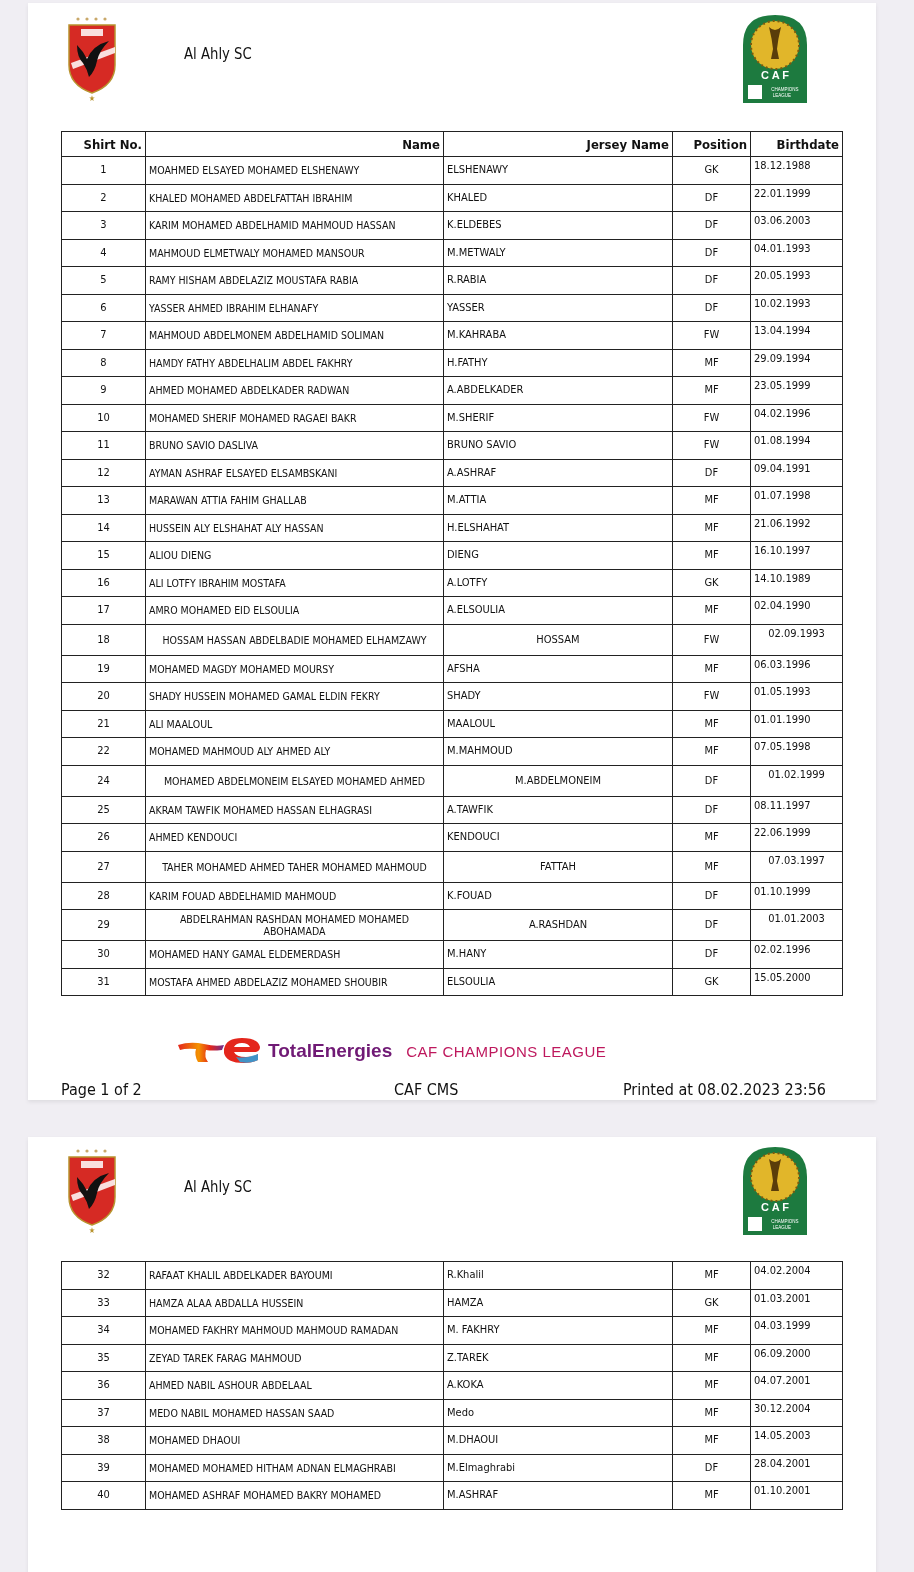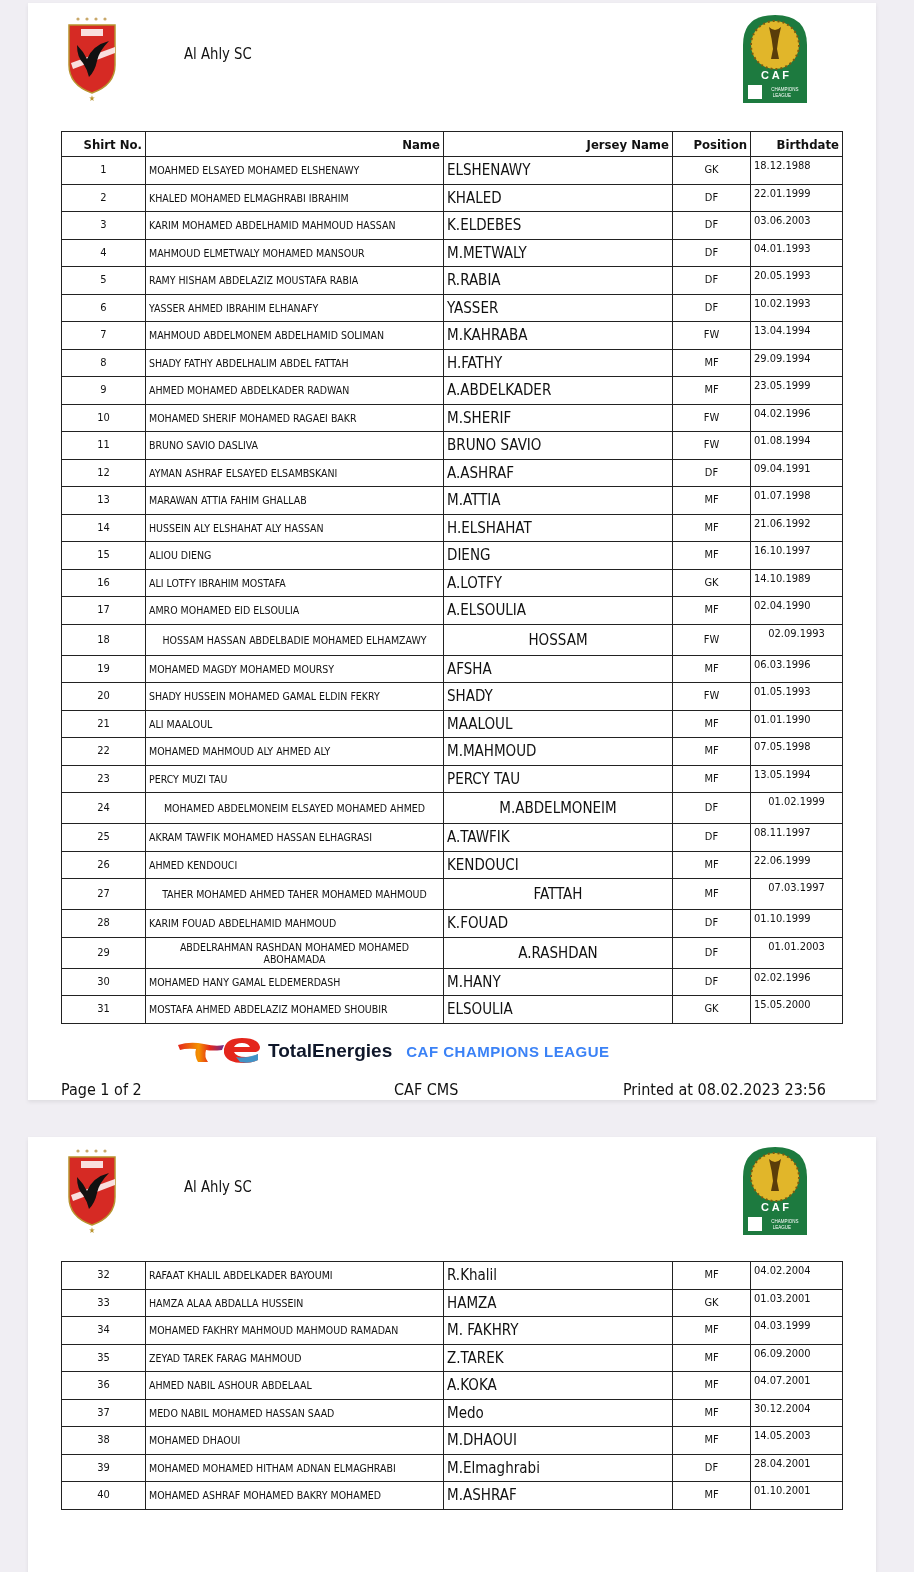--- a/index.html
+++ b/index.html
@@ -38,35 +38,35 @@
   #page2 table.roster { top: 124px; }
   table.roster th, table.roster td {
     border: 1.5px solid #222; padding: 0 3px; vertical-align: middle;
     white-space: nowrap; overflow: hidden;
   }
   table.roster th { font-size: 13px; font-weight: bold; height: 24px; text-align: right; }
   table.roster td { height: 23.5px; line-height: 12px; }
   table.roster td.tall { height: 27px; white-space: normal; text-align: center; }
   td.c-no { text-align: center; }
   td.c-name { text-align: left; font-size: 10.5px; }
-  td.c-jersey { text-align: left; font-size: 15px; }
+  td.c-jersey { text-align: left; font-size: 11px; }
   td.c-pos { text-align: center; font-size: 11px; }
   td.c-bd { text-align: left; vertical-align: top !important; padding-top: 3px !important; font-size: 11px; }
   col.w-no { width: 84px; }
   col.w-name { width: 298px; }
   col.w-jersey { width: 229px; }
   col.w-pos { width: 78px; }
   col.w-bd { width: 92px; }
 
   .sponsor {
     position: absolute; left: 148px; top: 1033px; height: 30px;
     display: flex; align-items: center;
   }
-  .sponsor .te-word { color: #0f172a; font-weight: bold; font-size: 19px; font-family: "Liberation Sans", sans-serif; margin-left: 4px; }
-  .sponsor .ccl-word { color: #3b82f6; font-weight: bold; font-size: 15px; font-family: "Liberation Sans", sans-serif; margin-left: 14px; letter-spacing: 0.5px; }
+  .sponsor .te-word { color: #701a75; font-weight: bold; font-size: 19px; font-family: "Liberation Sans", sans-serif; margin-left: 4px; }
+  .sponsor .ccl-word { color: #be185d; font-weight: normal; font-size: 15px; font-family: "Liberation Sans", sans-serif; margin-left: 14px; letter-spacing: 0.5px; }
 
   .footer-left, .footer-center, .footer-right {
     position: absolute; top: 1077px; font-size: 16px;
   }
   .footer-left { left: 33px; }
   .footer-center { left: 366px; }
   .footer-right { right: 50px; margin-left: 24px; }
 </style>
 </head>
 <body>
@@ -121,21 +121,21 @@
     <tbody>
         <tr>
           <td class="c-no">1</td>
           <td class="c-name">MOAHMED ELSAYED MOHAMED ELSHENAWY</td>
           <td class="c-jersey">ELSHENAWY</td>
           <td class="c-pos">GK</td>
           <td class="c-bd">18.12.1988</td>
         </tr>
         <tr>
           <td class="c-no">2</td>
-          <td class="c-name">KHALED MOHAMED ELMAGHRABI IBRAHIM</td>
+          <td class="c-name">KHALED MOHAMED ABDELFATTAH IBRAHIM</td>
           <td class="c-jersey">KHALED</td>
           <td class="c-pos">DF</td>
           <td class="c-bd">22.01.1999</td>
         </tr>
         <tr>
           <td class="c-no">3</td>
           <td class="c-name">KARIM MOHAMED  ABDELHAMID MAHMOUD HASSAN</td>
           <td class="c-jersey">K.ELDEBES</td>
           <td class="c-pos">DF</td>
           <td class="c-bd">03.06.2003</td>
@@ -163,21 +163,21 @@
         </tr>
         <tr>
           <td class="c-no">7</td>
           <td class="c-name">MAHMOUD ABDELMONEM ABDELHAMID SOLIMAN</td>
           <td class="c-jersey">M.KAHRABA</td>
           <td class="c-pos">FW</td>
           <td class="c-bd">13.04.1994</td>
         </tr>
         <tr>
           <td class="c-no">8</td>
-          <td class="c-name">SHADY FATHY ABDELHALIM ABDEL  FATTAH</td>
+          <td class="c-name">HAMDY FATHY ABDELHALIM ABDEL  FAKHRY</td>
           <td class="c-jersey">H.FATHY</td>
           <td class="c-pos">MF</td>
           <td class="c-bd">29.09.1994</td>
         </tr>
         <tr>
           <td class="c-no">9</td>
           <td class="c-name">AHMED MOHAMED ABDELKADER RADWAN</td>
           <td class="c-jersey">A.ABDELKADER</td>
           <td class="c-pos">MF</td>
           <td class="c-bd">23.05.1999</td>
@@ -265,27 +265,20 @@
           <td class="c-jersey">MAALOUL</td>
           <td class="c-pos">MF</td>
           <td class="c-bd">01.01.1990</td>
         </tr>
         <tr>
           <td class="c-no">22</td>
           <td class="c-name">MOHAMED MAHMOUD ALY AHMED ALY</td>
           <td class="c-jersey">M.MAHMOUD</td>
           <td class="c-pos">MF</td>
           <td class="c-bd">07.05.1998</td>
-        </tr>
-        <tr>
-          <td class="c-no">23</td>
-          <td class="c-name">PERCY MUZI TAU</td>
-          <td class="c-jersey">PERCY TAU</td>
-          <td class="c-pos">MF</td>
-          <td class="c-bd">13.05.1994</td>
         </tr>
         <tr>
           <td class="c-no tall">24</td>
           <td class="c-name tall">MOHAMED ABDELMONEIM ELSAYED MOHAMED AHMED</td>
           <td class="c-jersey tall">M.ABDELMONEIM</td>
           <td class="c-pos tall">DF</td>
           <td class="c-bd tall">01.02.1999</td>
         </tr>
         <tr>
           <td class="c-no">25</td>

